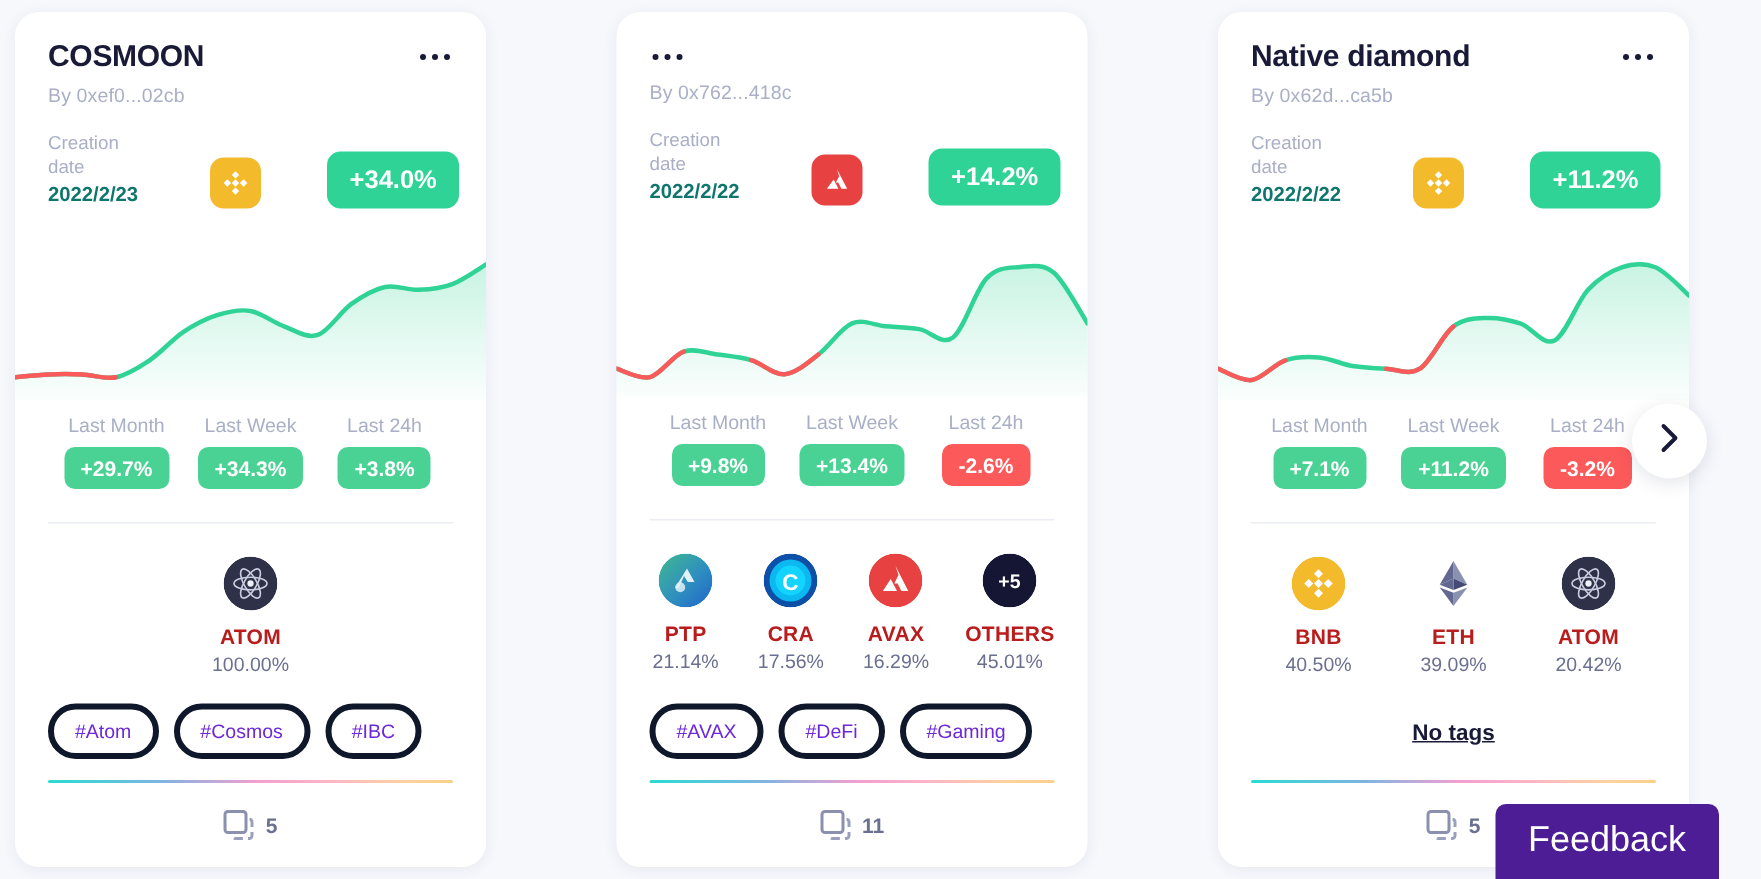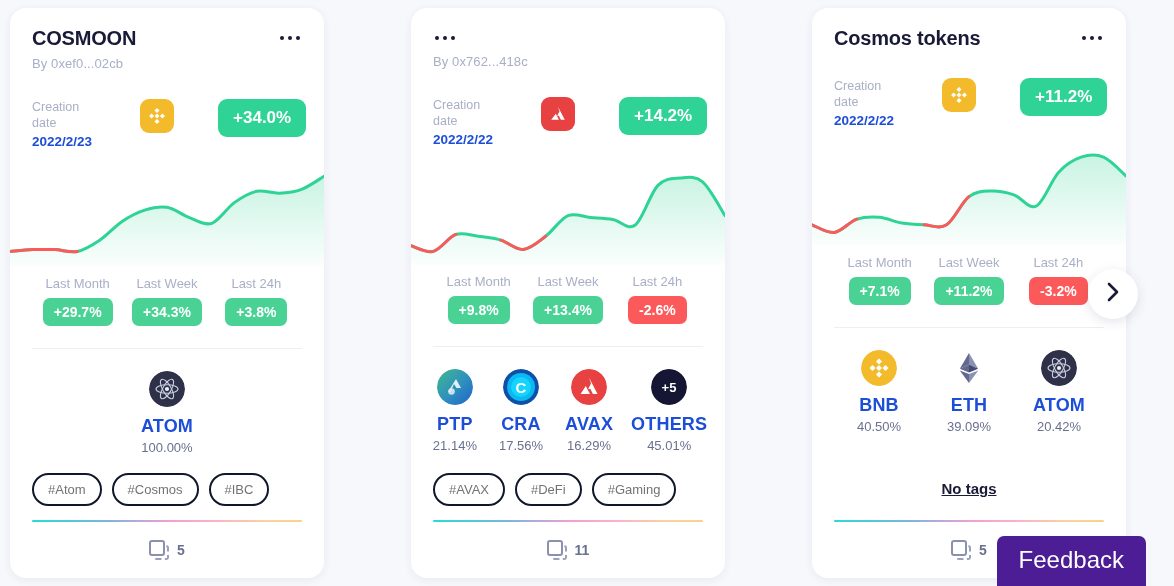--- a/index.html
+++ b/index.html
@@ -66,28 +66,28 @@
   .card-author {
     font-size: 13px;
     color: #a9afc6;
     margin-top: 6px;
     letter-spacing: 0.1px;
   }
 
   
   .creation-row {
     display: flex;
-    align-items: flex-start;
+    align-items: flex-end;
     margin-top: 28px;
     height: 40px;
     gap: 44px;
   }
   .creation-block { width: 104px; }
   .creation-label { font-size: 12.5px; color: #a9afc6; line-height: 16px; }
-  .creation-date { font-size: 13.5px; color: #1d4ed8; font-weight: bold; line-height: 18px; margin-top: 2px; }
+  .creation-date { font-size: 13.5px; color: #0f766e; font-weight: bold; line-height: 18px; margin-top: 2px; }
   .chain-icon {
     width: 34px; height: 34px;
     border-radius: 9px;
     display: flex; align-items: center; justify-content: center;
     margin-left: 4px;
     flex: none;
   }
   .chain-bnb { background: #f3ba2c; }
   .chain-avax { background: #e84142; }
   .pill-main {
@@ -135,33 +135,33 @@
   
   .tokens {
     display: flex;
     justify-content: center;
     gap: 22px;
     margin-top: 22px;
     flex: 1 1 auto;
   }
   .token { display: flex; flex-direction: column; align-items: center; width: 68px; }
   .token-icon { width: 36px; height: 36px; border-radius: 50%; overflow: hidden; }
-  .token-sym { font-size: 18px; font-weight: bold; color: #1d4ed8; margin-top: 9px; letter-spacing: 0.2px; }
+  .token-sym { font-size: 14px; font-weight: bold; color: #b91c1c; margin-top: 9px; letter-spacing: 0.2px; }
   .token-pct { font-size: 13px; color: #6a708f; margin-top: 3px; }
   .tokens.single { gap: 0; }
   .tokens.single .token { width: 100%; }
 
   
   .tags-area { margin-top: 6px; }
   .tags { display: flex; gap: 10px; justify-content: flex-start; }
   .tag {
-    border: 2px solid #0f172a;
+    border: 4px solid #0f172a;
     border-radius: 999px;
     font-size: 13px;
-    color: #737373;
+    color: #6d28d9;
     padding: 6px 14px;
     line-height: 17px;
     white-space: nowrap;
   }
   .no-tags {
     text-align: center;
     font-size: 15px;
     font-weight: bold;
     color: #181a37;
     padding: 8px 0 9px 0;
@@ -441,27 +441,28 @@
     <div class="card-foot">
       <div class="copies-icon">
         <span class="back"></span>
         <span class="front"></span>
       </div>
       <div class="copies-count">11</div>
     </div>
   </div>
       <div class="card">
     <div class="card-head">
-      <div class="card-title">Cosmos tokens</div>
+      <div class="card-title">Native diamond</div>
       <div class="dots-btn">
         <i></i>
         <i></i>
         <i></i>
       </div>
     </div>
+    <div class="card-author">By 0x62d...ca5b</div>
 
     <div class="creation-row">
       <div class="creation-block">
         <div class="creation-label">Creation date</div>
         <div class="creation-date">2022/2/22</div>
       </div>
       <div class="chain-icon chain-bnb">
             <svg width="22" height="22" viewBox="0 0 24 24">
     <g fill="#fff">
                 <path d="M12 3.4 L14.7 6.1 L12 8.8 L9.3 6.1 Z"></path>

